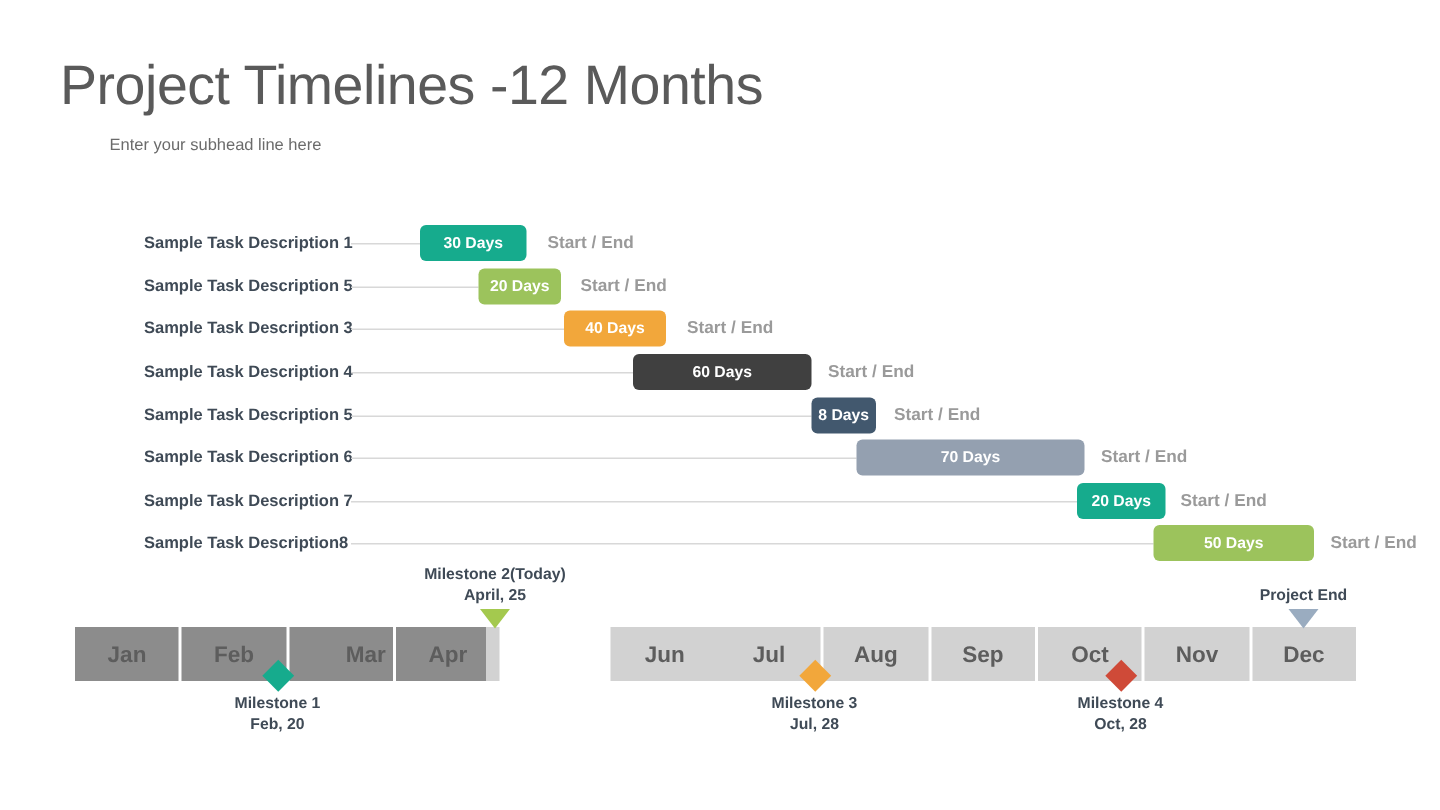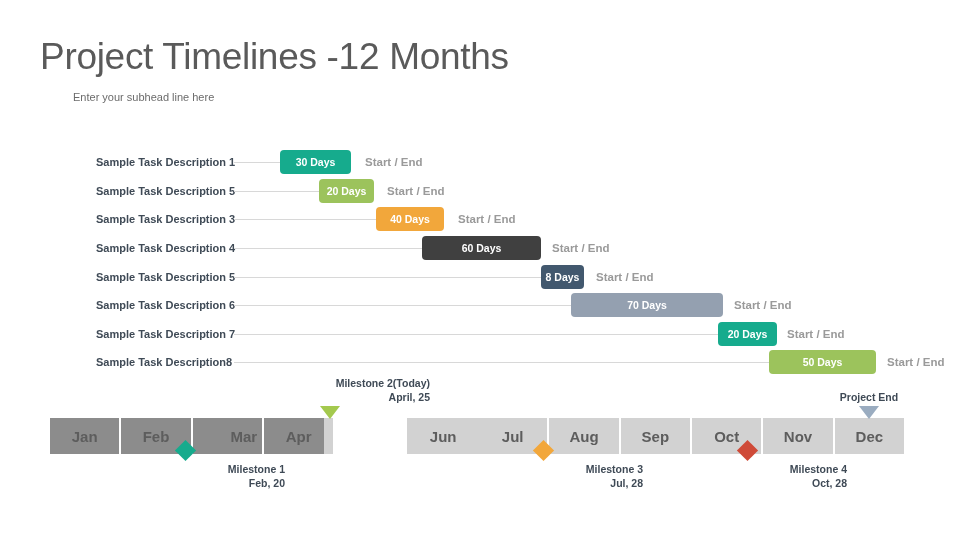--- a/index.html
+++ b/index.html
@@ -146,21 +146,21 @@
   }
   .tri-down {
     position: absolute;
     width: 0;
     height: 0;
     border-left: 10px solid transparent;
     border-right: 10px solid transparent;
   }
   .ms-label {
     position: absolute;
-    text-align: right;
+    text-align: center;
     font-size: 10.5px;
     font-weight: bold;
     color: #3f4a56;
     line-height: 14px;
     white-space: nowrap;
   }
   .ms-label .l2 {
     display: block;
   }
   .top-label {

